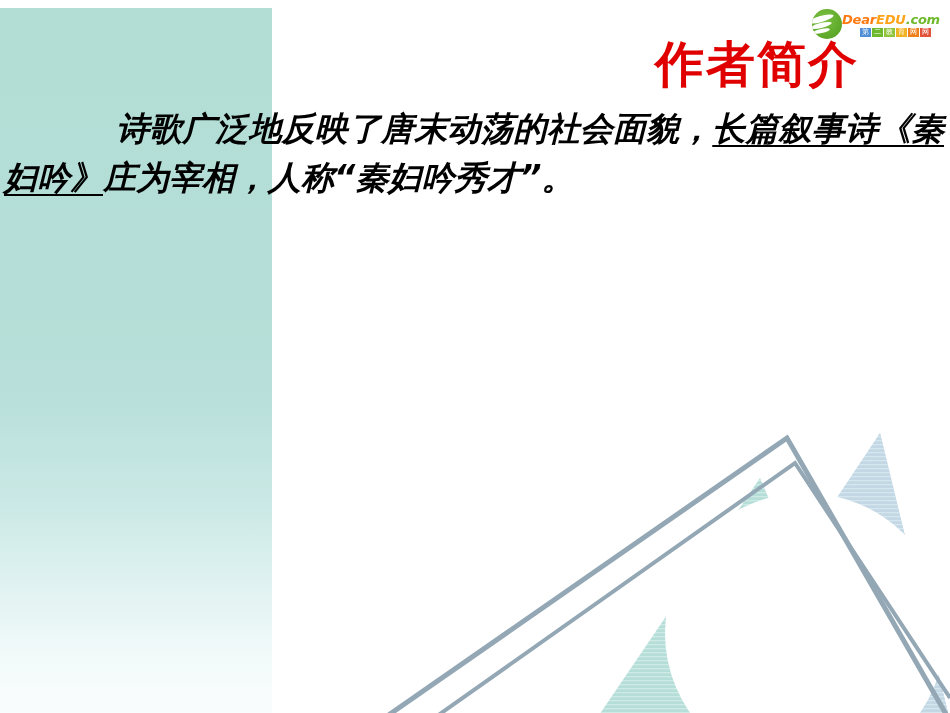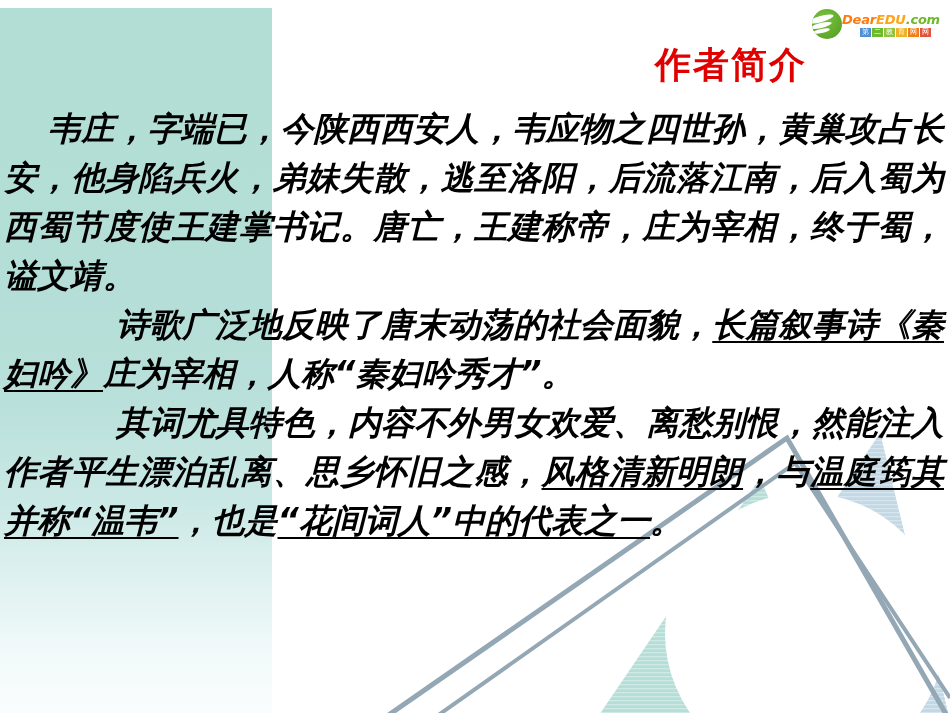--- a/index.html
+++ b/index.html
@@ -78,21 +78,21 @@
   #logo-sub span:nth-child(2){background:#6fb92c;}
   #logo-sub span:nth-child(3){background:#8fc43b;}
   #logo-sub span:nth-child(4){background:#f0b323;}
   #logo-sub span:nth-child(5){background:#ef7f1a;}
   #logo-sub span:nth-child(6){background:#e2533a;}
 
   
   #title{
     position:absolute;left:655px;top:33px;
     font-family:"DejaVu Serif","Liberation Serif",serif;
-    font-size:36px;line-height:46px;font-weight:bold;
+    font-size:49px;line-height:46px;font-weight:bold;
     color:#e00000;letter-spacing:2px;white-space:nowrap;
   }
 
   
   #body-text{
     position:absolute;left:0;top:96px;
     width:950px;
     font-family:"DejaVu Sans","Liberation Sans",sans-serif;
     font-size:33px;line-height:49px;
     font-weight:bold;font-style:italic;
@@ -156,18 +156,16 @@
         <span>教</span>
         <span>育</span>
         <span>网</span>
         <span>网</span>
       </div>
   </div>
 
   <div id="title">作者简介</div>
 
   <div id="body-text">
-      <div class="para p1"><span>韦庄，字端已，今陕西西安人，韦应物之四世孙，黄巢攻占长安，他身陷兵火，弟妹失散，逃至洛阳，后流落江南，后入蜀为西蜀节度使王建掌书记。唐亡，王建称帝，庄为宰相，终于蜀，谥文靖。</span></div>
       <div class="para p2"><span>诗歌广泛地反映了唐末动荡的社会面貌，</span><span class="u">长篇叙事诗《秦妇吟》</span><span>庄为宰相，人称“秦妇吟秀才”。</span></div>
-      <div class="para p2"><span>其词尤具特色，内容不外男女欢爱、离愁别恨，然能注入作者平生漂泊乱离、思乡怀旧之感，</span><span class="u">风格清新明朗</span><span>，与</span><span class="u">温庭筠其并称“温韦”</span><span>，也是</span><span class="u">“花间词人”中的代表之一</span><span>。</span></div>
     </div>
 
 </div>
 
 </body></html>

